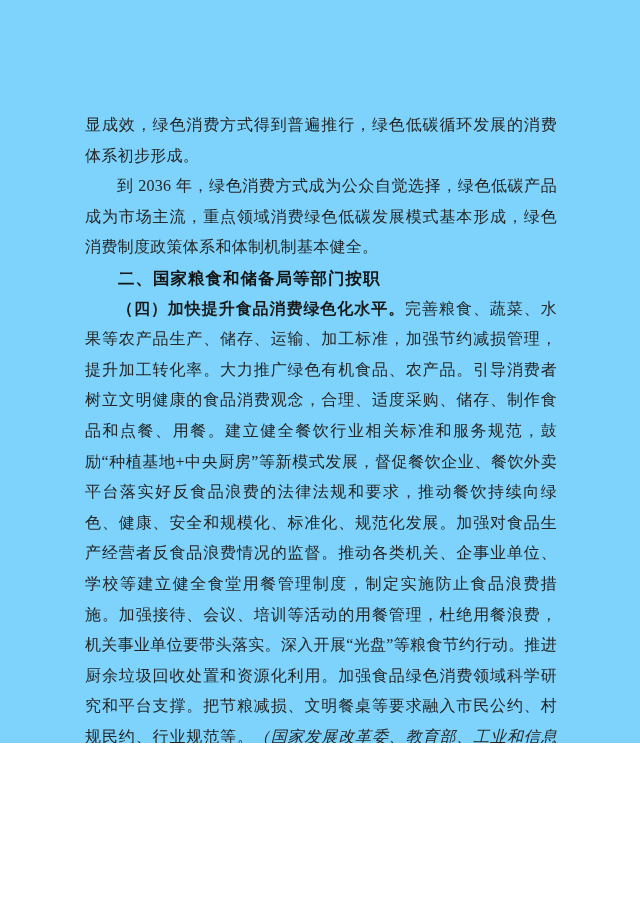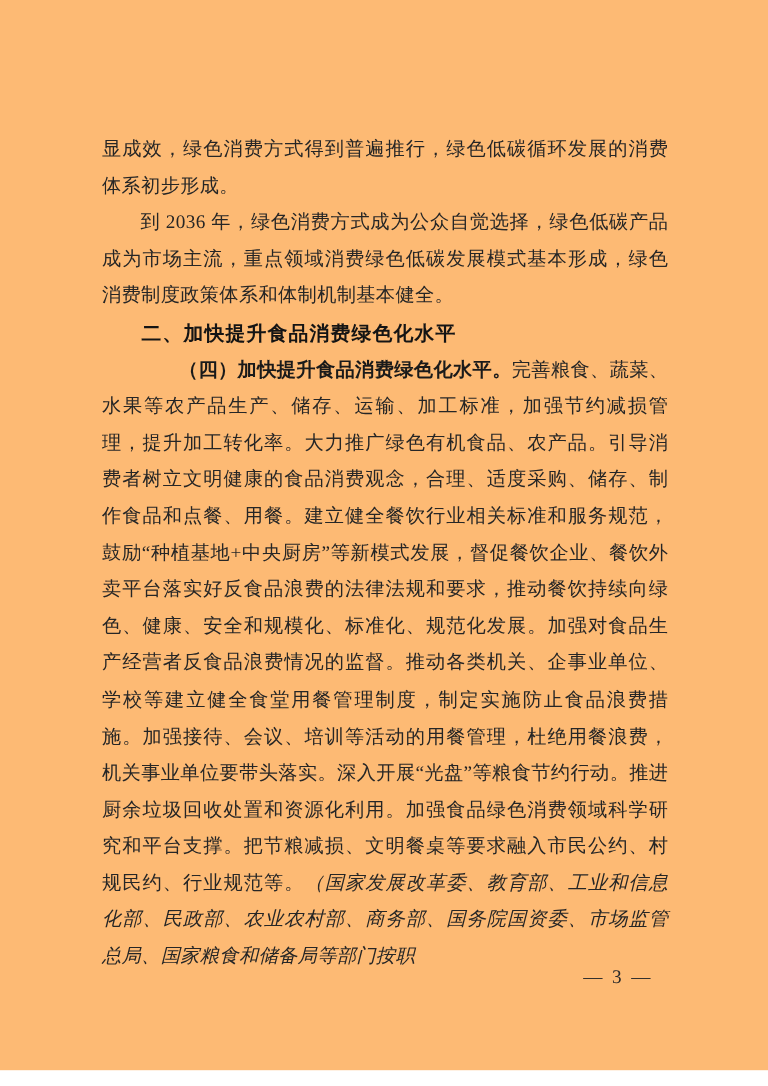--- a/index.html
+++ b/index.html
@@ -3,22 +3,22 @@
 <meta charset="utf-8">
 <style>
   html, body {
     margin: 0;
     padding: 0;
     background: #ffffff;
   }
   .page {
     position: relative;
     width: 640px;
-    height: 892px;
-    background: #fdba74;
+    height: 743px;
+    background: #7dd3fc;
     overflow: hidden;
     font-family: "Liberation Serif", "DejaVu Serif", serif;
     color: #262626;
   }
   .text-block {
     position: absolute;
     left: 85px;
     top: 110px;
     width: 472px;
     font-size: 16px;
@@ -40,40 +40,39 @@
     font-family: "Liberation Sans", "DejaVu Sans", sans-serif;
     text-indent: 2em;
     color: #141414;
     letter-spacing: 1px;
     line-height: 30.6px;
     text-align: left;
   }
   .lead-in {
     font-weight: bold;
     color: #1a1a1a;
-    margin-left: 32px;
   }
   .kai-note {
     font-style: italic;
   }
   .footer {
     position: absolute;
     top: 806px;
     right: 96px;
     font-size: 16px;
     color: #2a2a2a;
     letter-spacing: 2px;
   }
 </style>
 </head>
 <body>
 
 <div class="page">
   <div class="text-block">
     <p class="para no-indent">显成效，绿色消费方式得到普遍推行，绿色低碳循环发展的消费体系初步形成。</p>
     <p class="para">到 2036 年，绿色消费方式成为公众自觉选择，绿色低碳产品成为市场主流，重点领域消费绿色低碳发展模式基本形成，绿色消费制度政策体系和体制机制基本健全。</p>
-    <h2 class="section-heading">二、加快提升食品消费绿色化水平</h2>
+    <h2 class="section-heading">二、国家粮食和储备局等部门按职</h2>
     <p class="para"><span class="lead-in">（四）加快提升食品消费绿色化水平。</span><span>完善粮食、蔬菜、水果等农产品生产、储存、运输、加工标准，加强节约减损管理，提升加工转化率。大力推广绿色有机食品、农产品。引导消费者树立文明健康的食品消费观念，合理、适度采购、储存、制作食品和点餐、用餐。建立健全餐饮行业相关标准和服务规范，鼓励“种植基地+中央厨房”等新模式发展，督促餐饮企业、餐饮外卖平台落实好反食品浪费的法律法规和要求，推动餐饮持续向绿色、健康、安全和规模化、标准化、规范化发展。加强对食品生产经营者反食品浪费情况的监督。推动各类机关、企事业单位、学校等建立健全食堂用餐管理制度，制定实施防止食品浪费措施。加强接待、会议、培训等活动的用餐管理，杜绝用餐浪费，机关事业单位要带头落实。深入开展“光盘”等粮食节约行动。推进厨余垃圾回收处置和资源化利用。加强食品绿色消费领域科学研究和平台支撑。把节粮减损、文明餐桌等要求融入市民公约、村规民约、行业规范等。</span><span class="kai-note">（国家发展改革委、教育部、工业和信息化部、民政部、农业农村部、商务部、国务院国资委、市场监管总局、国家粮食和储备局等部门按职</span></p>
   </div>
   <div class="footer">
     <span>— 3 —</span>
   </div>
 </div>
 
 </body></html>

